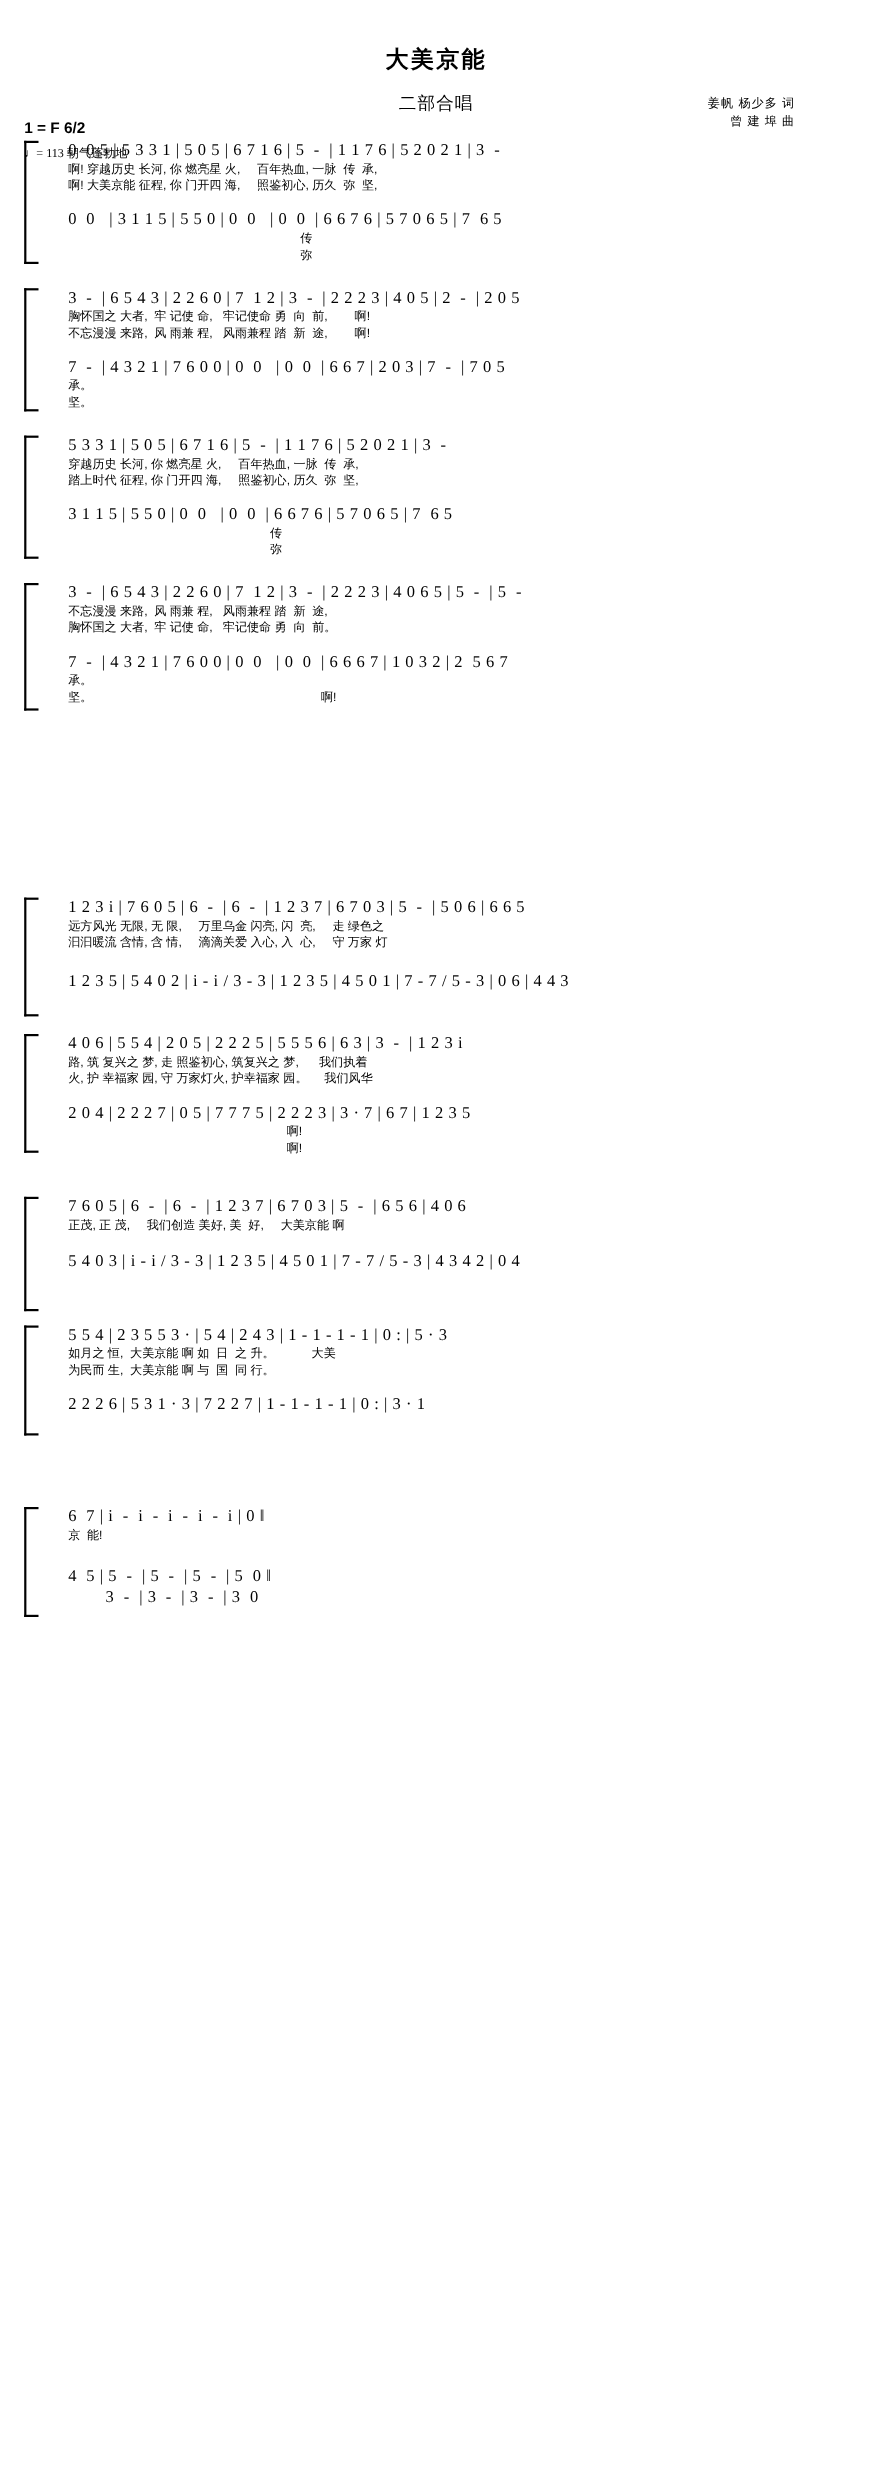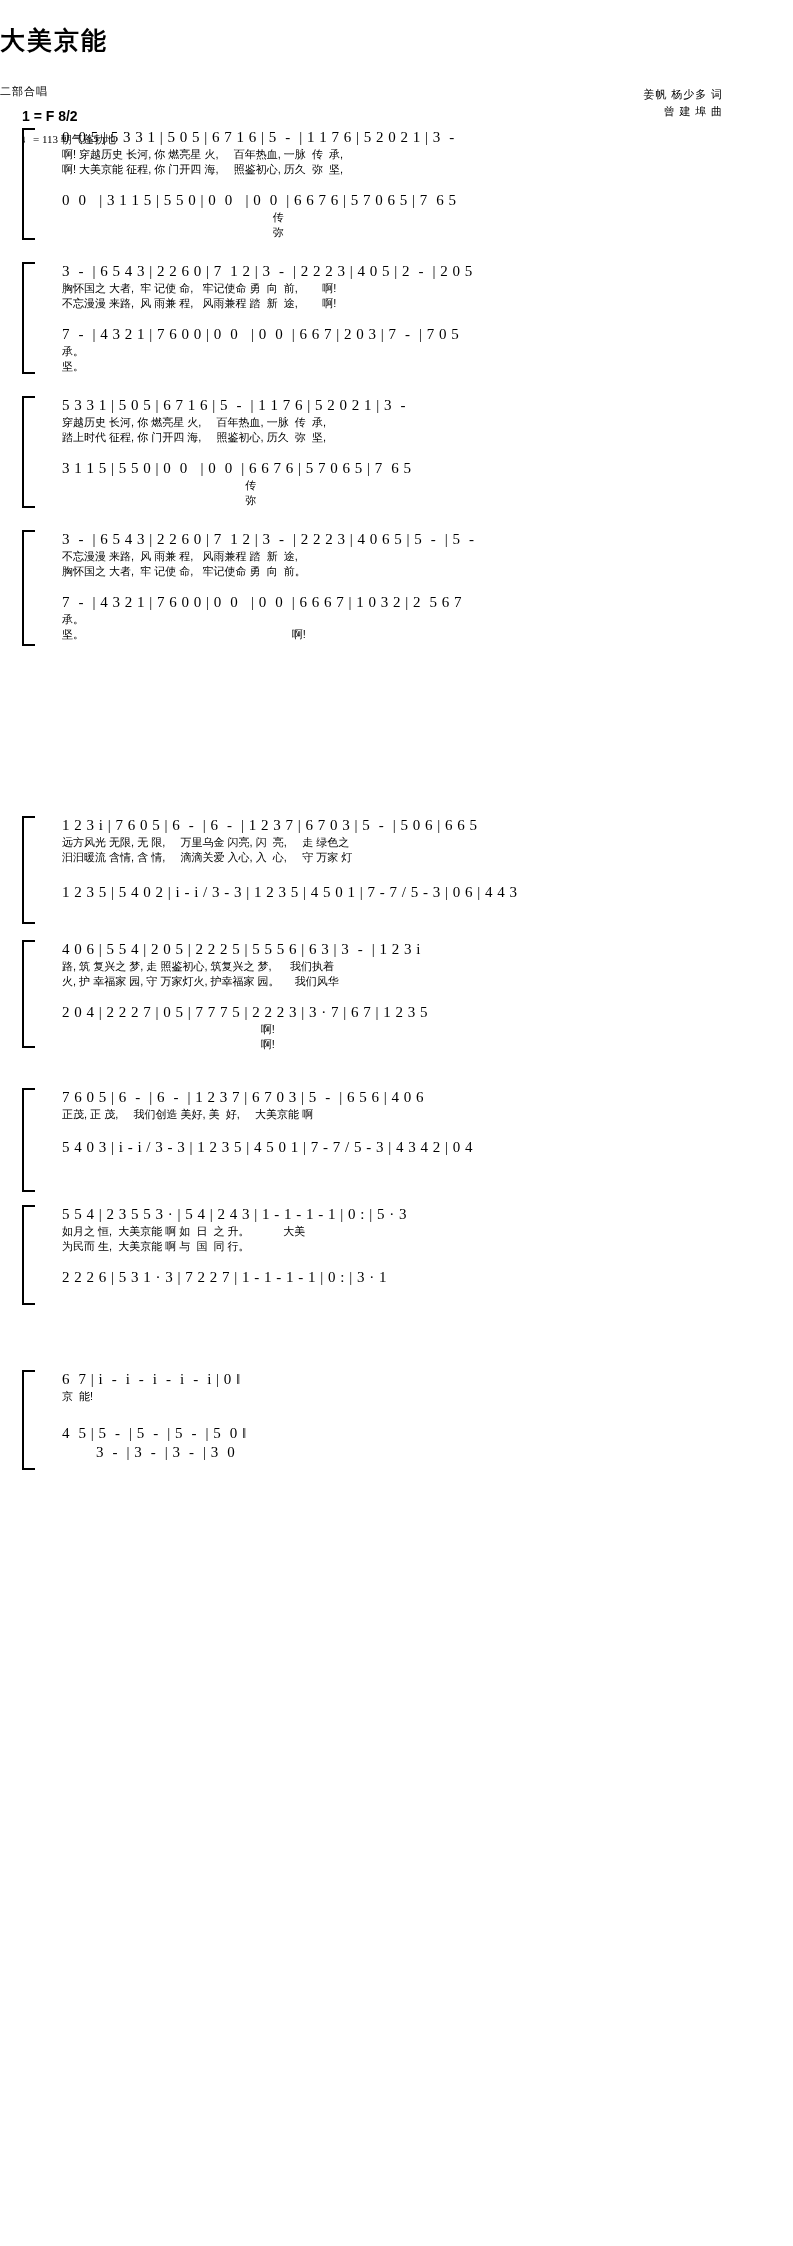--- a/index.html
+++ b/index.html
@@ -1,19 +1,19 @@
 <!DOCTYPE html>
 <html><head>
 <meta charset="utf-8">
 <style>
   html,body{margin:0;padding:0;background:#ffffff;}
   body{width:793px;height:2246px;font-family:"Liberation Serif",serif;color:#000;position:relative;overflow:hidden;}
   .sheet{position:relative;width:793px;height:2246px;}
-  .title{position:absolute;width:100%;text-align:left;top:24px;font-size:25px;font-weight:bold;letter-spacing:2px;font-family:"Liberation Sans",sans-serif;}
-  .subtitle{position:absolute;width:100%;text-align:left;top:84px;font-size:11px;letter-spacing:1px;}
+  .title{position:absolute;width:100%;text-align:center;top:40px;font-size:21px;font-weight:bold;letter-spacing:2px;font-family:"Liberation Sans",sans-serif;}
+  .subtitle{position:absolute;width:100%;text-align:center;top:84px;font-size:16px;letter-spacing:1px;}
   .credits{position:absolute;right:70px;top:86px;font-size:11px;line-height:17px;text-align:right;letter-spacing:1px;}
   .keysig{position:absolute;left:22px;top:108px;font-size:14px;font-weight:bold;font-family:"Liberation Sans",sans-serif;}
   .tempo{position:absolute;left:22px;top:132px;font-size:11px;}
 
   .system{position:absolute;left:22px;width:752px;padding-left:24px;}
   .brace{position:absolute;left:0;top:0;bottom:0;width:11px;border-left:2px solid #000;border-top:2px solid #000;border-bottom:2px solid #000;}
   .stave{position:relative;margin-left:16px;}
   pre.mus{margin:0;font-family:"Liberation Serif",serif;font-size:15px;line-height:19px;white-space:pre;letter-spacing:0.5px;}
   pre.txt{margin:0;font-family:"Liberation Sans",sans-serif;font-size:11px;line-height:15px;white-space:pre;letter-spacing:0px;}
 </style>
@@ -21,21 +21,21 @@
 <body>
 
 <div class="sheet">
 
   <div class="title">大美京能</div>
   <div class="subtitle">二部合唱</div>
   <div class="credits">
     <div>姜帆 杨少多 词</div>
     <div>曾 建 埠 曲</div>
   </div>
-  <div class="keysig">1 = F 8/2</div>
+  <div class="keysig">1 = F 6/2</div>
   <div class="tempo">♩= 113  朝气蓬勃地</div>
 
   <div class="system" style="top:128px;">
     <div class="brace" style="height:108px;"></div>
     <div class="stave">
       <pre class="mus">0  0 5 | 5 3 3 1 | 5 0 5 | 6 7 1 6 | 5  -  | 1 1 7 6 | 5 2 0 2 1 | 3  -</pre>
       <pre class="txt">啊! 穿越历史 长河, 你 燃亮星 火,     百年热血, 一脉  传  承,</pre>
       <pre class="txt">啊! 大美京能 征程, 你 门开四 海,     照鉴初心, 历久  弥  坚,</pre>
       <div style="height:14px"></div>
       <pre class="mus">0  0   | 3 1 1 5 | 5 5 0 | 0  0   | 0  0  | 6 6 7 6 | 5 7 0 6 5 | 7  6 5</pre>

